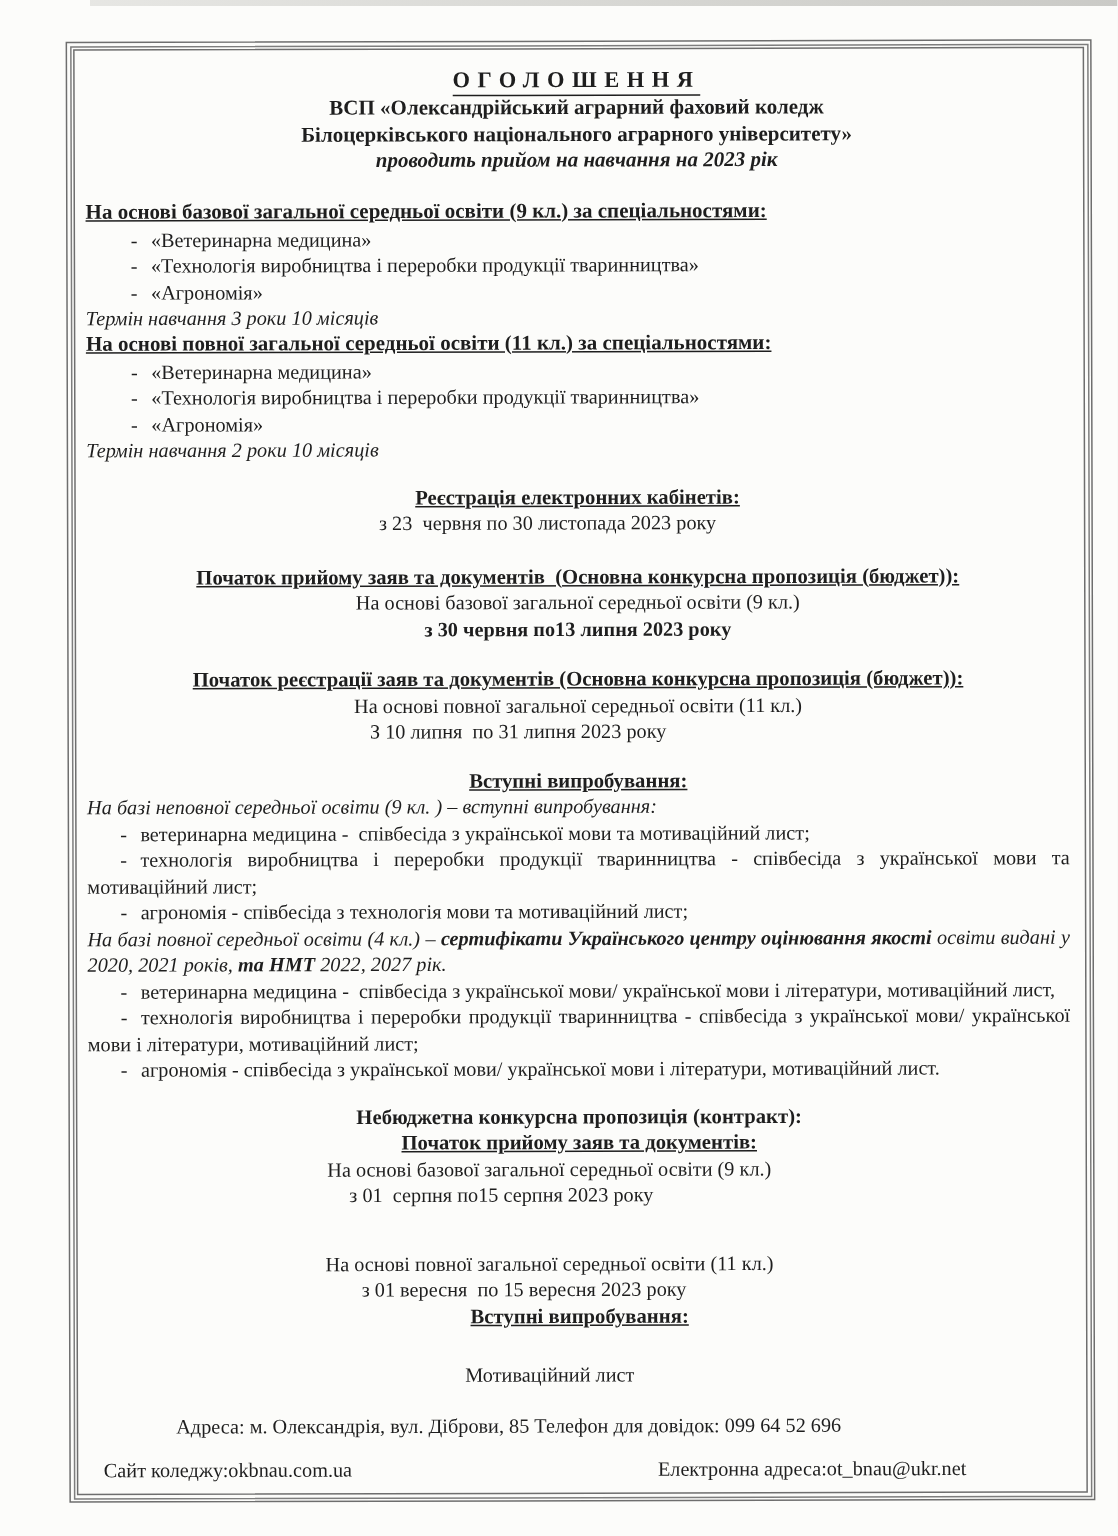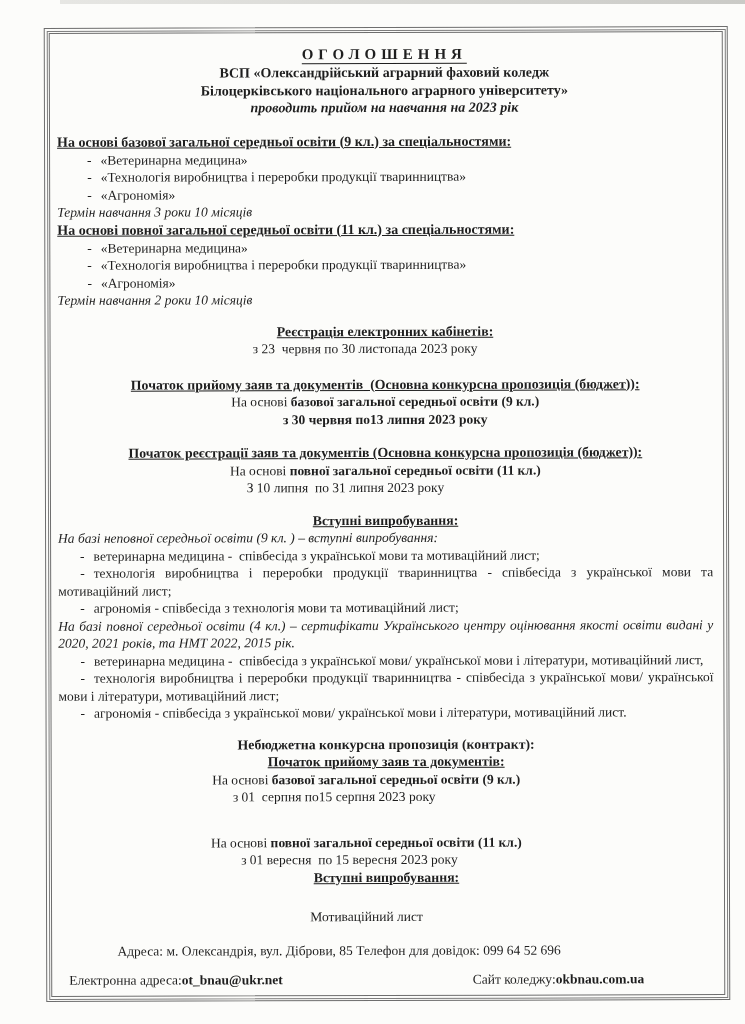--- a/index.html
+++ b/index.html
@@ -16,21 +16,21 @@
     background:linear-gradient(90deg,#d8d8d4 0%,#bdbdb8 55%,#a9a9a4 100%);
     opacity:.6;
   }
   .frame { position:absolute; left:45px; top:27px; width:684px; height:974px; transform:rotate(-0.15deg); }
   .f1 { border:1.5px solid #6e6e6e; padding:1.5px; height:100%; box-sizing:border-box; }
   .f2 { border:1px solid #7d7d7d; padding:1.5px; height:100%; box-sizing:border-box; }
   .f3 { border:1px solid #6e6e6e; height:100%; box-sizing:border-box; padding:6px 10px 0 7px; overflow:hidden; }
 
   p { margin:0; font-size:13.5px; line-height:17.5px; }
   .pre { white-space:pre-wrap; }
-  .b { font-weight:bold; }
+  .b { font-weight:normal; }
 
   .title { text-align:center; margin-top:5px; font-size:15px; line-height:20px; }
   .title span { font-weight:bold; letter-spacing:5px; border-bottom:1.6px solid #1e1e1e; padding-bottom:1px; }
   .org { text-align:center; font-weight:bold; font-size:14px; line-height:17.5px; }
   .subtitle { text-align:center; font-weight:bold; font-style:italic; font-size:14px; line-height:17.5px; margin-bottom:16px; }
 
   .lh { font-weight:bold; text-decoration:underline; font-size:14px; line-height:18px; }
   .spec-item { padding-left:30px; }
   .dash { margin-right:9px; }
   .term { font-style:italic; }
@@ -46,21 +46,21 @@
   .chb { text-align:center; font-weight:bold; font-size:13.8px; line-height:17.5px; }
   .cd { text-align:center; }
   .cb { text-align:center; font-weight:bold; }
   .off20 { position:relative; left:-20px; }
   .off37 { position:relative; left:-37px; }
   .off40 { position:relative; left:-40px; }
   .off52 { position:relative; left:-52px; }
 
   .exam-item { text-indent:22px; text-align:justify; }
   .intro { font-style:italic; text-align:justify; }
-  .itb { font-weight:normal; }
+  .itb { font-weight:bold; }
 
   .address { text-align:center; padding-right:95px; }
   .contact-row { display:flex; justify-content:space-between; padding:0 70px 0 10px; }
 </style>
 </head>
 <body>
 
 <div class="paper"></div>
 <div class="scan-top"></div>
 
@@ -108,41 +108,41 @@
     <p class="cd"><span>На основі </span><span class="b">повної загальної середньої освіти (11 кл.)</span></p>
     <p class="cd pre off40 gap15">З 10 липня  по 31 липня 2023 року</p>
   </section>
 
   <section>
     <p class="ch">Вступні випробування:</p>
     <p class="intro pre">На базі неповної середньої освіти (9 кл. ) – вступні випробування:</p>
     <p class="exam-item pre"><span class="dash">-</span><span>ветеринарна медицина -  співбесіда з української мови та мотиваційний лист;</span></p>
     <p class="exam-item pre"><span class="dash">-</span><span>технологія виробництва і переробки продукції тваринництва - співбесіда з української мови та мотиваційний лист;</span></p>
     <p class="exam-item pre"><span class="dash">-</span><span>агрономія - співбесіда з технологія мови та мотиваційний лист;</span></p>
-    <p class="intro pre"><span>На базі повної середньої освіти (4 кл.) – </span><span class="itb">сертифікати Українського центру оцінювання якості </span><span>освіти видані у 2020, 2021 років, </span><span class="itb">та НМТ </span><span>2022, 2015 рік.</span></p>
+    <p class="intro pre"><span>На базі повної середньої освіти (4 кл.) – </span><span class="itb">сертифікати Українського центру оцінювання якості </span><span>освіти видані у 2020, 2021 років, </span><span class="itb">та НМТ </span><span>2022, 2027 рік.</span></p>
     <p class="exam-item pre"><span class="dash">-</span><span>ветеринарна медицина -  співбесіда з української мови/ української мови і літератури, мотиваційний лист,</span></p>
     <p class="exam-item pre"><span class="dash">-</span><span>технологія виробництва і переробки продукції тваринництва - співбесіда з української мови/ української мови і літератури, мотиваційний лист;</span></p>
     <p class="exam-item pre gap14"><span class="dash">-</span><span>агрономія - співбесіда з української мови/ української мови і літератури, мотиваційний лист.</span></p>
   </section>
 
   <section>
     <p class="chb">Небюджетна конкурсна пропозиція (контракт):</p>
     <p class="ch">Початок прийому заяв та документів:</p>
     <p class="cd off20"><span>На основі </span><span class="b">базової загальної середньої освіти (9 кл.)</span></p>
     <p class="cd pre off52 gap28">з 01  серпня по15 серпня 2023 року</p>
     <p class="cd off20"><span>На основі </span><span class="b">повної загальної середньої освіти (11 кл.)</span></p>
     <p class="cd pre off37">з 01 вересня  по 15 вересня 2023 року</p>
     <p class="ch gap22">Вступні випробування:</p>
     <p class="cd off20 gap16">Мотиваційний лист</p>
   </section>
 
   <footer>
     <p class="address gap12">Адреса: м. Олександрія, вул. Діброви, 85 Телефон для довідок: 099 64 52 696</p>
     <div class="contact-row">
+      <p><span>Сайт коледжу:</span><span class="b">okbnau.com.ua</span></p>
       <p><span>Електронна адреса:</span><span class="b">ot_bnau@ukr.net</span></p>
-      <p><span>Сайт коледжу:</span><span class="b">okbnau.com.ua</span></p>
     </div>
   </footer>
 
 </div>
 </div>
 </div>
 </div>
 
 </body></html>

